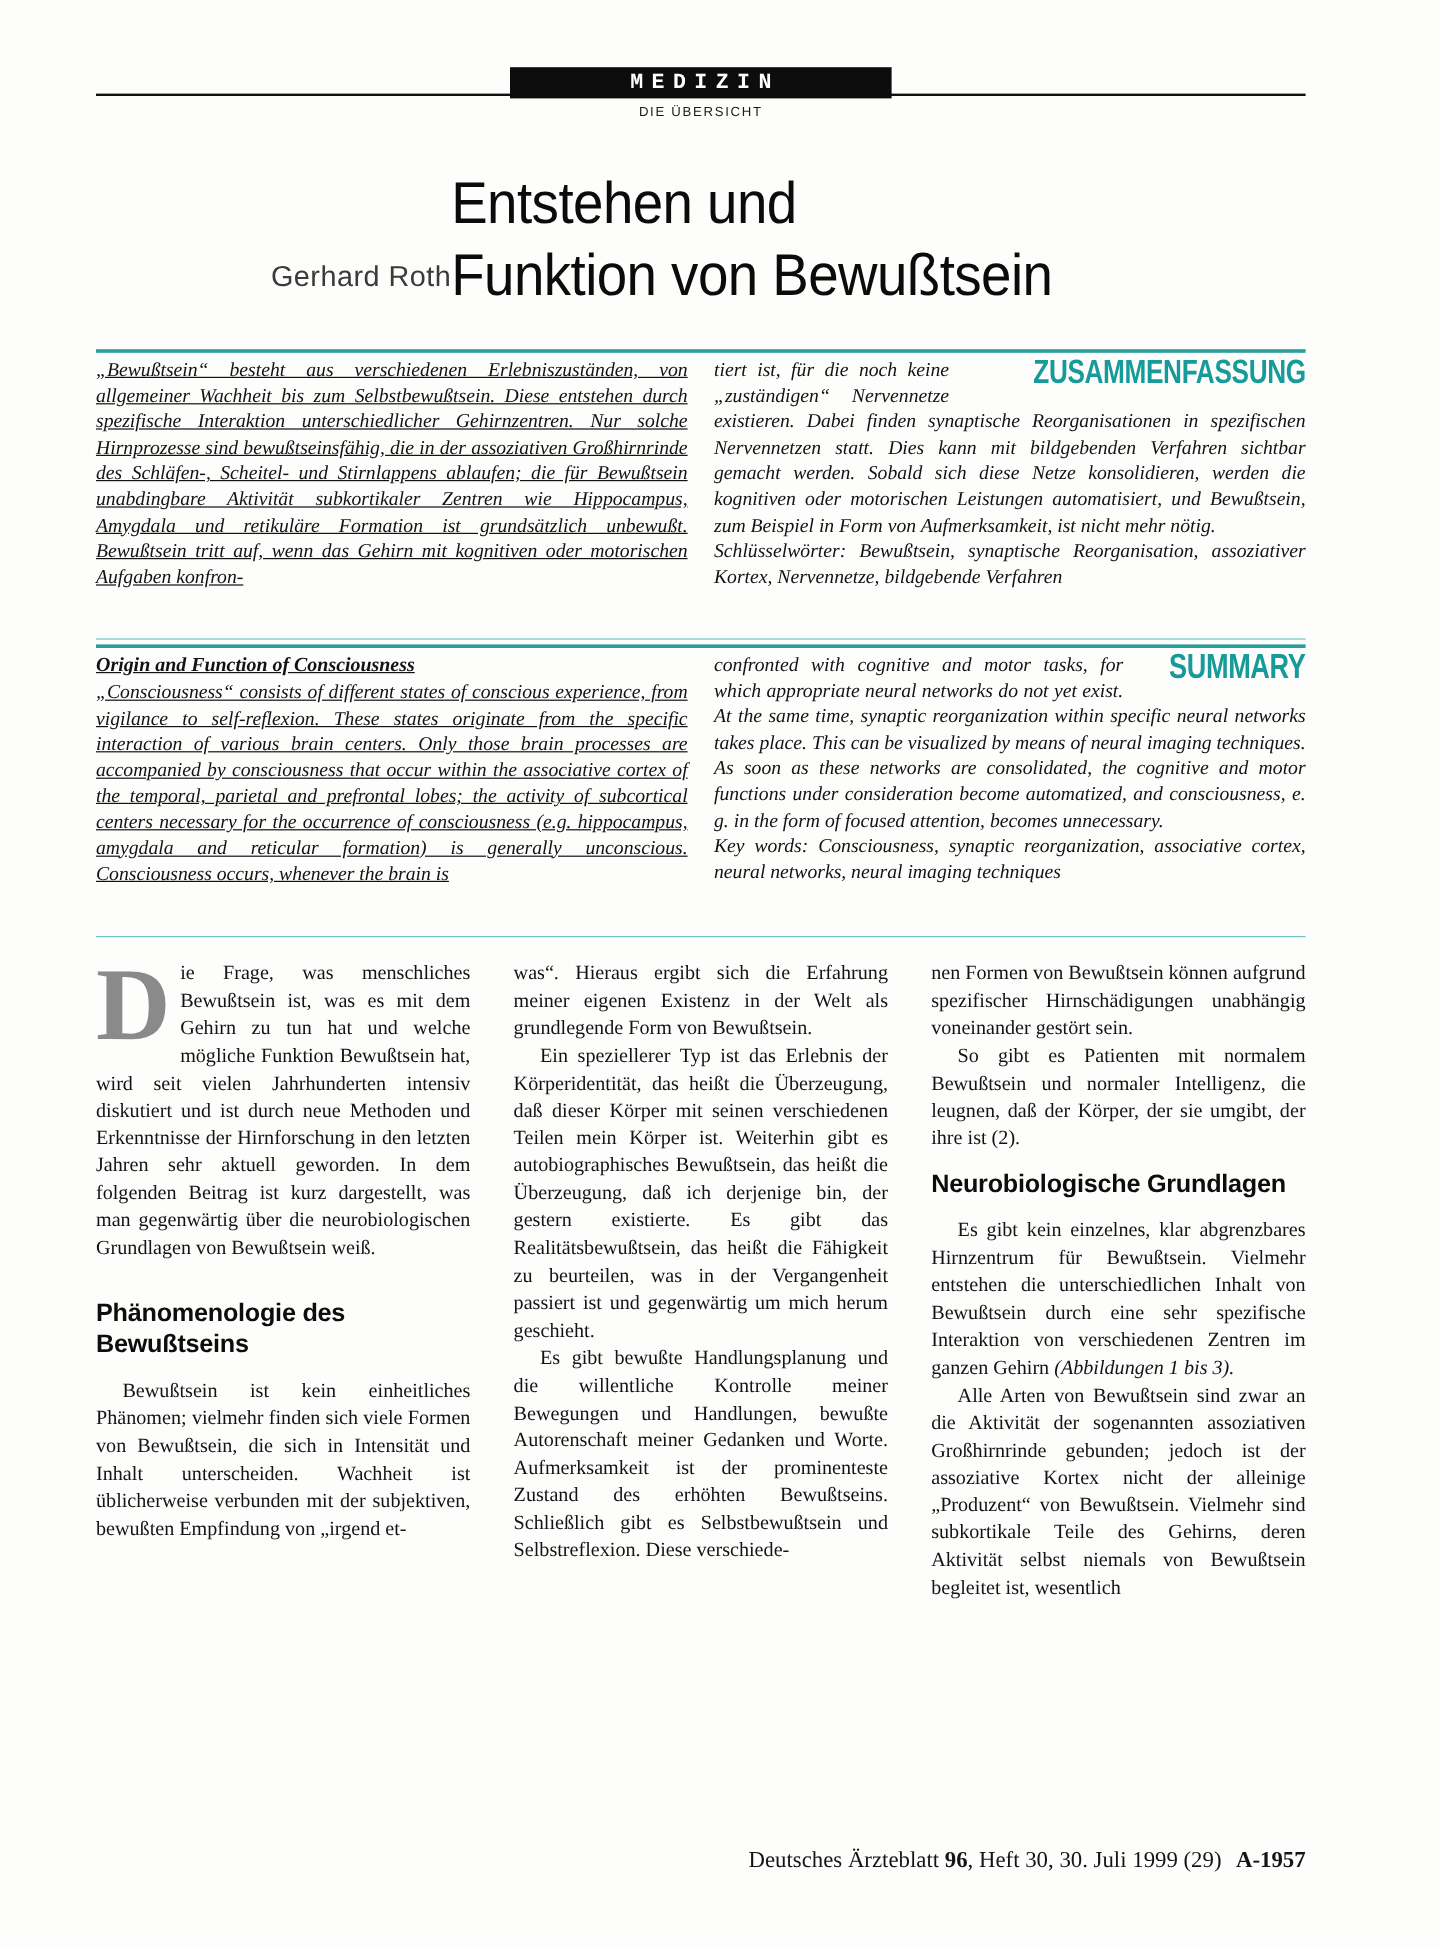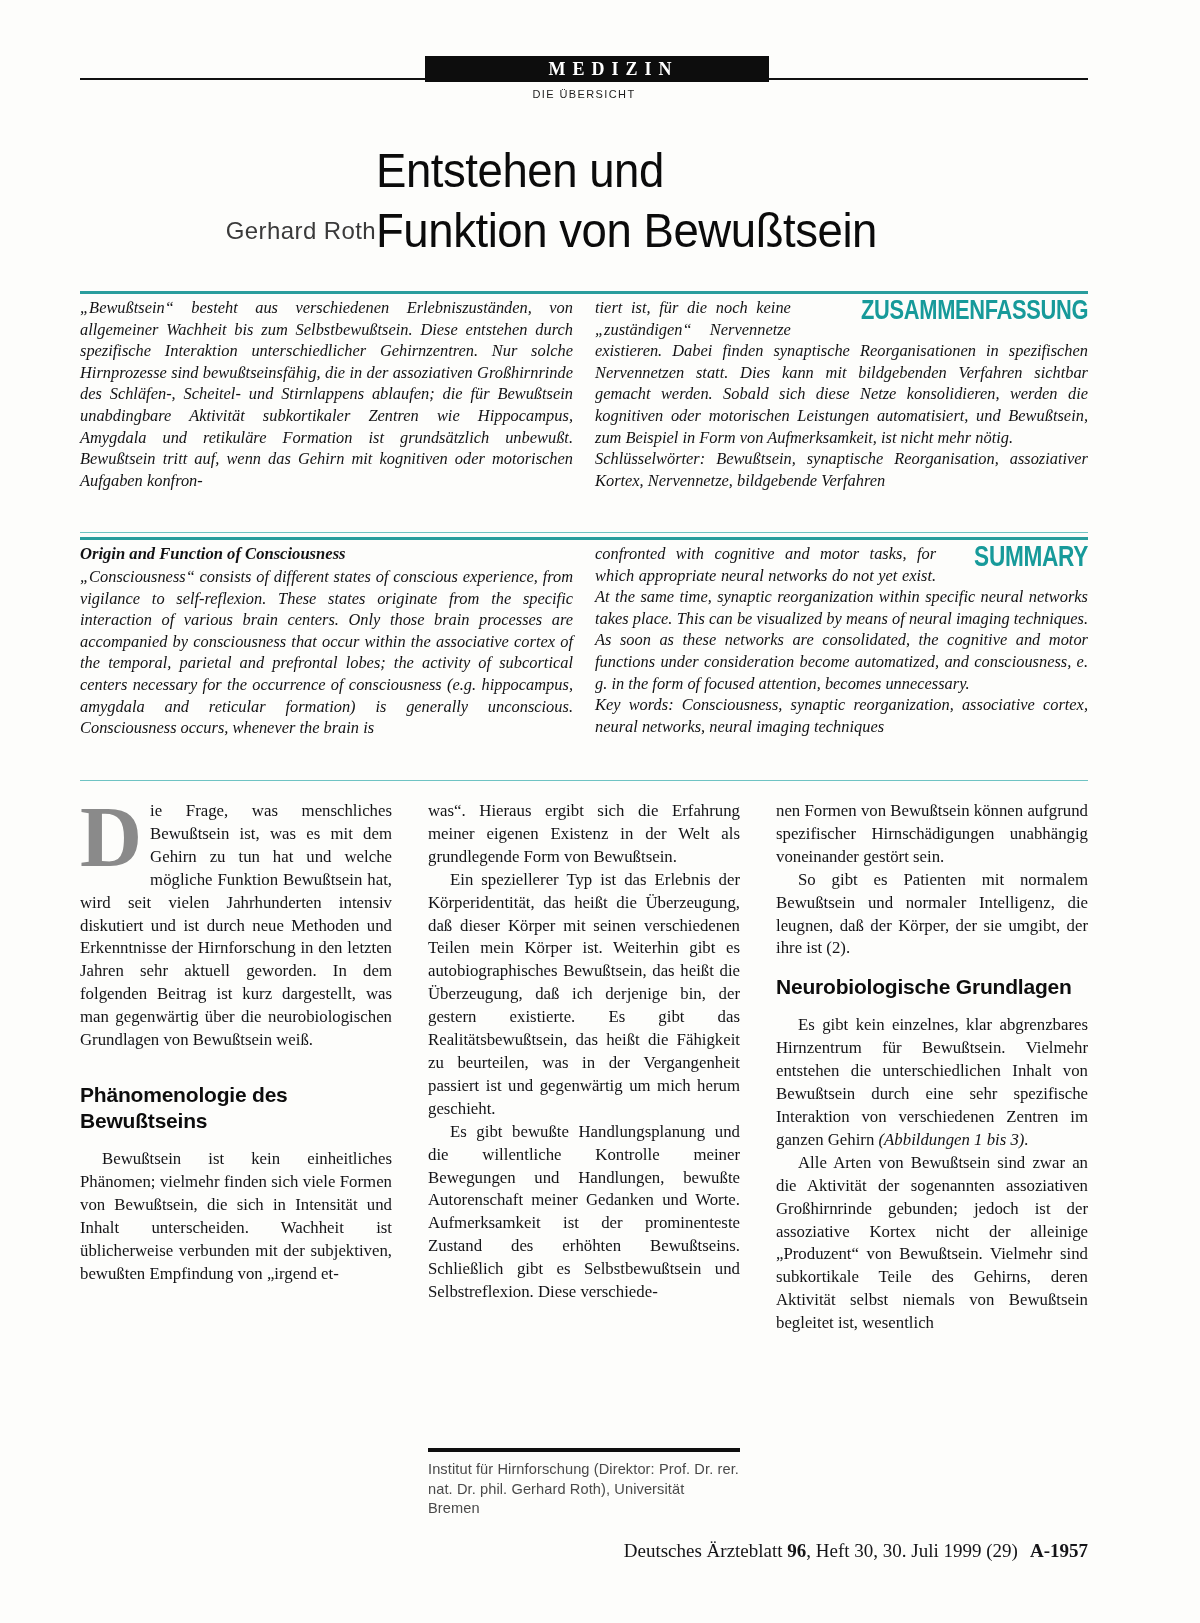--- a/index.html
+++ b/index.html
@@ -41,28 +41,27 @@
     background: #111;
   }
   .masthead-tag {
     position: absolute;
     left: 345px;
     top: 0px;
     width: 318px;
     height: 26px;
     background: #0d0d0d;
     color: #ffffff;
-    font-family: Liberation Serif, serif;
+    font-family: Liberation Mono, monospace;
     font-weight: bold;
     font-size: 18px;
     letter-spacing: 7px;
     text-align: center;
     line-height: 26px;
     text-indent: 7px;
-    padding-left: 26px;
   }
   .kicker {
     position: absolute;
     left: 80px;
     top: 88px;
     width: 1008px;
     text-align: center;
     font-family: "Liberation Sans", "DejaVu Sans", sans-serif;
     font-size: 11px;
     letter-spacing: 1.4px;
@@ -130,21 +129,21 @@
     gap: 22px;
   }
   .abs-col {
     width: 493px;
     font-style: italic;
     font-size: 16.4px;
     line-height: 21.6px;
     text-align: justify;
     color: #121214;
   }
-  .abs-col.left { text-align: justify; }
+  .abs-col.left { text-align: justify; text-decoration: underline; }
   .abs-heading-en {
     font-weight: bold;
     font-style: italic;
     font-size: 16.6px;
     line-height: 22px;
     display: block;
     margin-bottom: 1px;
   }
   .banner-word {
     float: right;
@@ -315,22 +314,18 @@
     <div class="bcol c3">
       <p class="noindent">nen Formen von Bewußtsein können aufgrund spezifischer Hirnschädigungen unabhängig voneinander gestört sein.</p>
       <p>So gibt es Patienten mit normalem Bewußtsein und normaler Intelligenz, die leugnen, daß der Körper, der sie umgibt, der ihre ist (2).</p>
       <div class="sec-head">Neurobiologische Grundlagen</div>
       <p><span>Es gibt kein einzelnes, klar abgrenzbares Hirnzentrum für Bewußtsein. Vielmehr entstehen die unterschiedlichen Inhalt von Bewußtsein durch eine sehr spezifische Interaktion von verschiedenen Zentren im ganzen Gehirn </span><span class="figref">(Abbildungen 1 bis 3).</span></p>
       <p>Alle Arten von Bewußtsein sind zwar an die Aktivität der sogenannten assoziativen Großhirnrinde gebunden; jedoch ist der assoziative Kortex nicht der alleinige „Produzent“ von Bewußtsein. Vielmehr sind subkortikale Teile des Gehirns, deren Aktivität selbst niemals von Bewußtsein begleitet ist, wesentlich</p>
     </div>
 
   </div>
 
-  <div class="footnote">
-    <div class="footnote-rule"></div>
-    <div class="footnote-text">Institut für Hirnforschung (Direktor: Prof. Dr. rer. nat. Dr. phil. Gerhard Roth), Universität Bremen</div>
-  </div>
 
   <div class="pagefoot">
     <span>Deutsches Ärzteblatt </span><b>96</b><span>, Heft 30, 30. Juli 1999 (29)</span><span class="folio">A-1957</span>
   </div>
 
 </div>
 
 </body></html>

